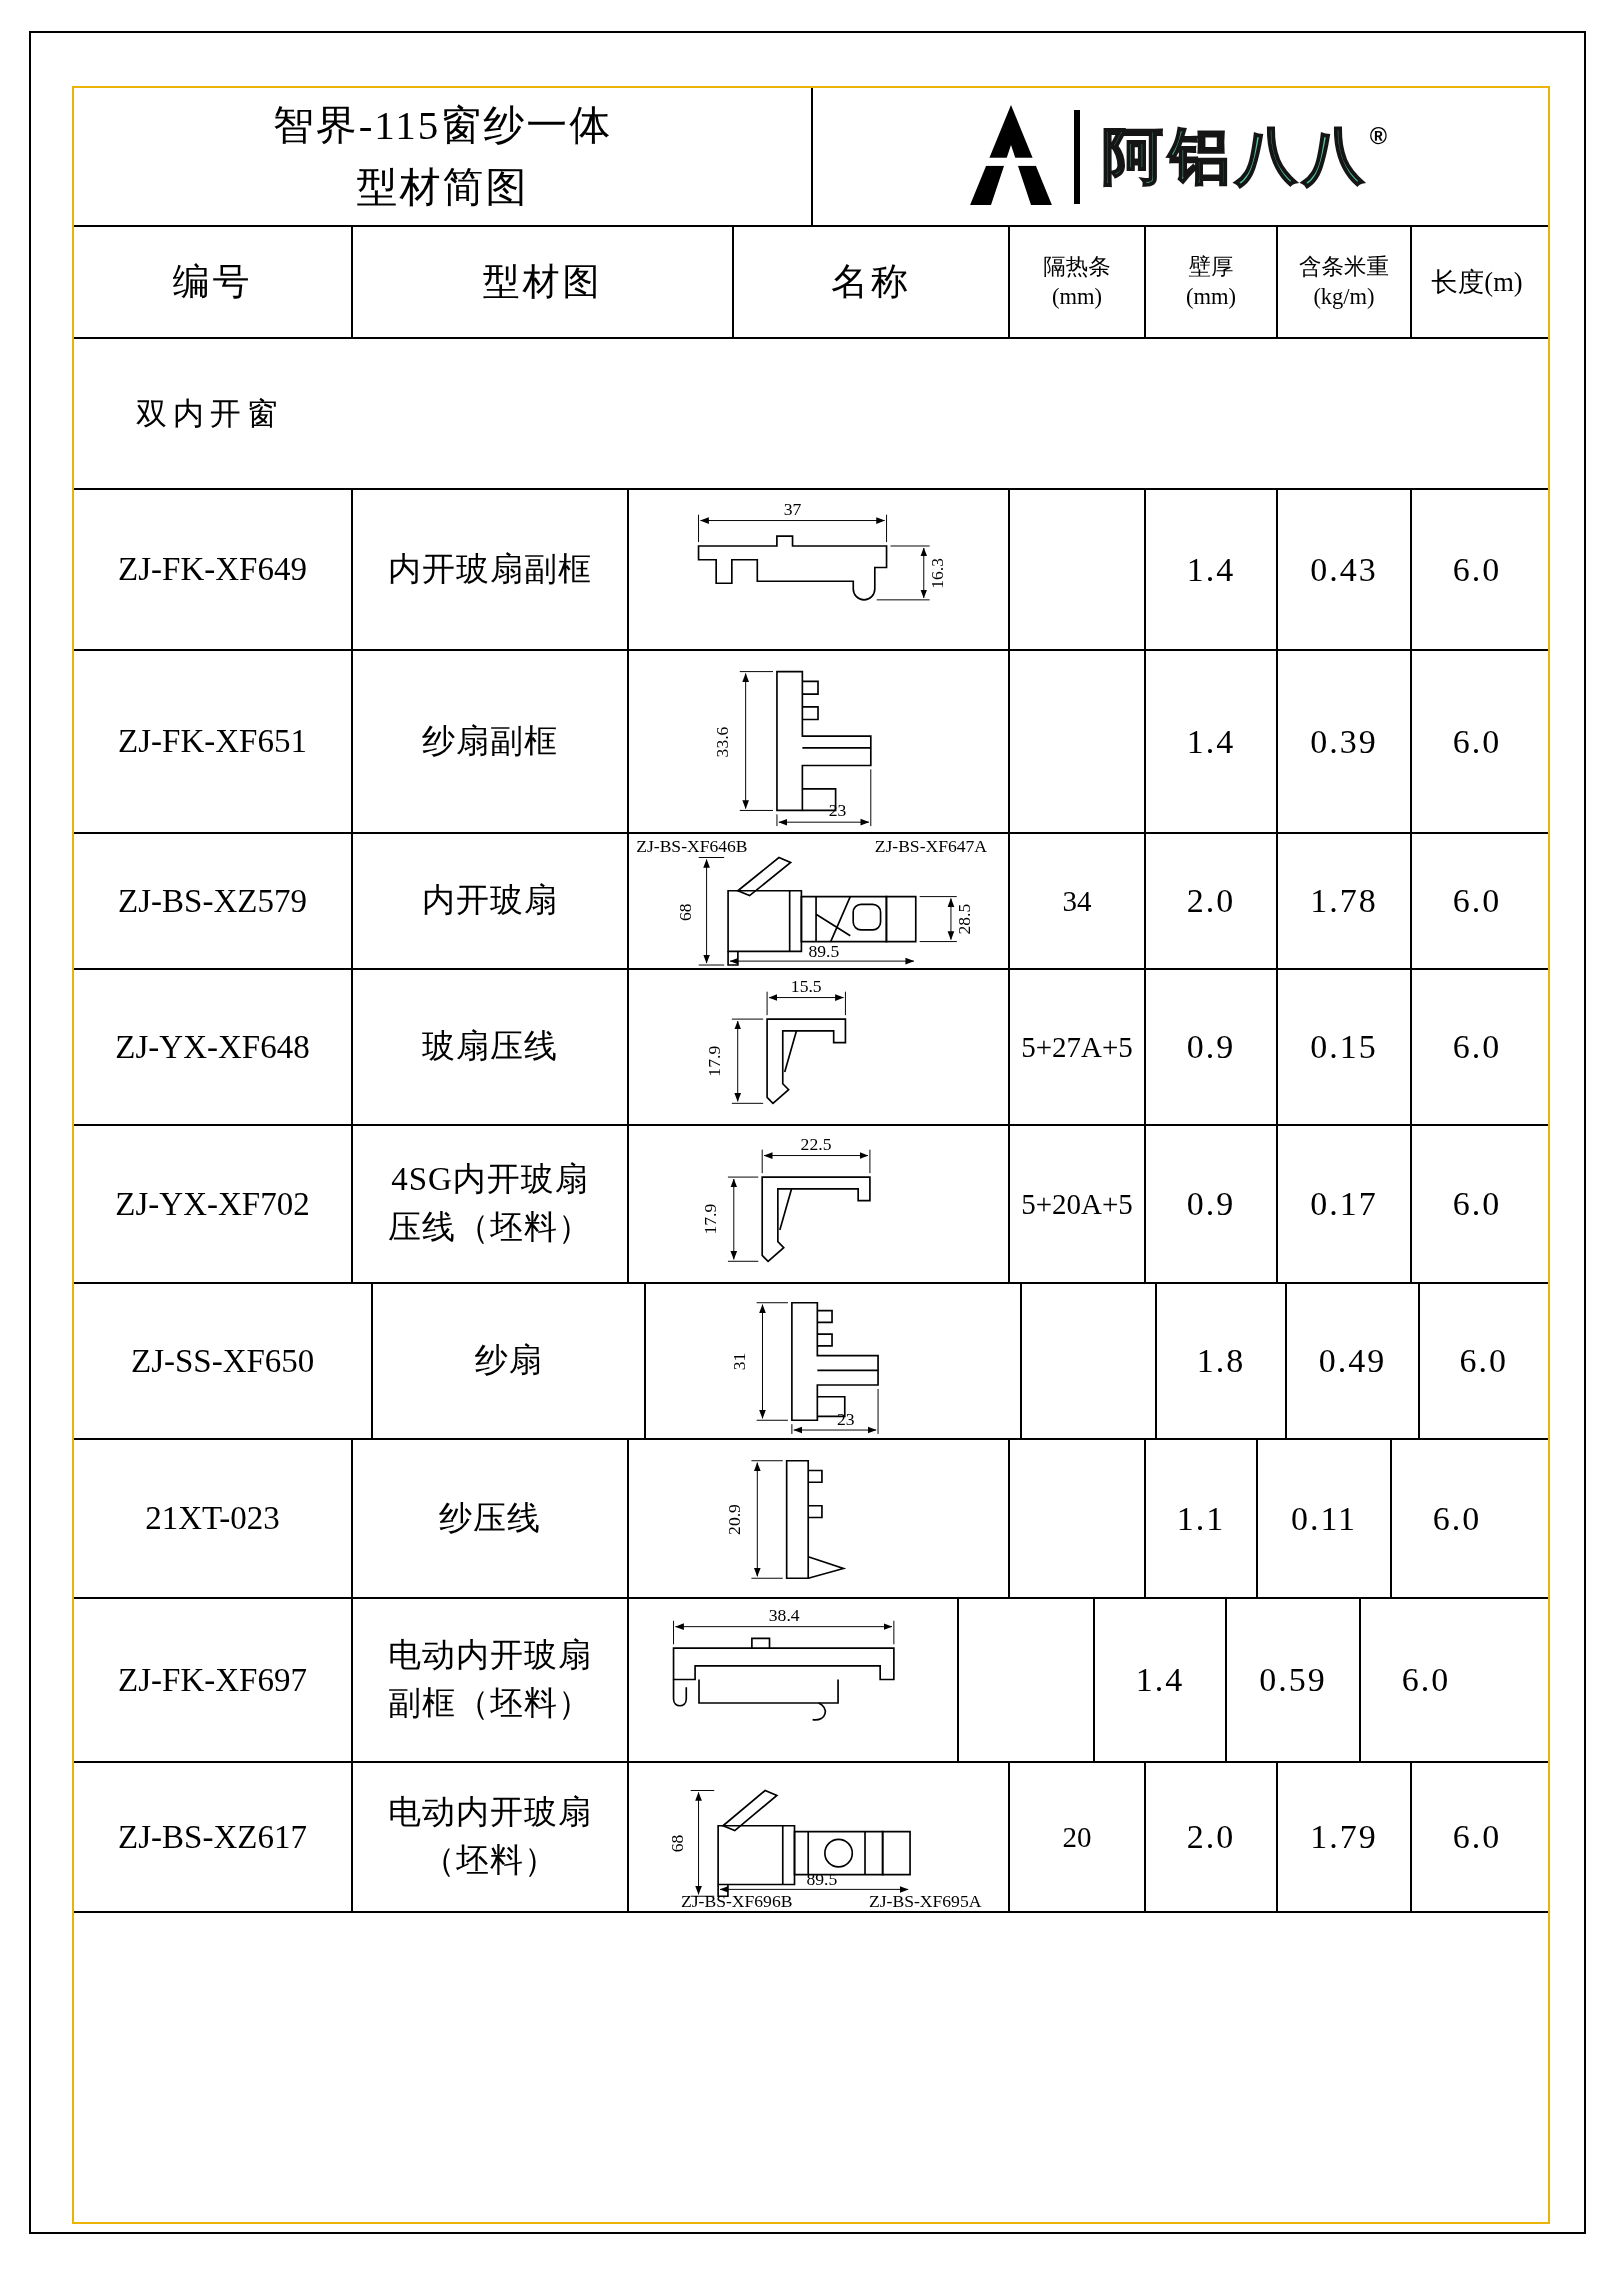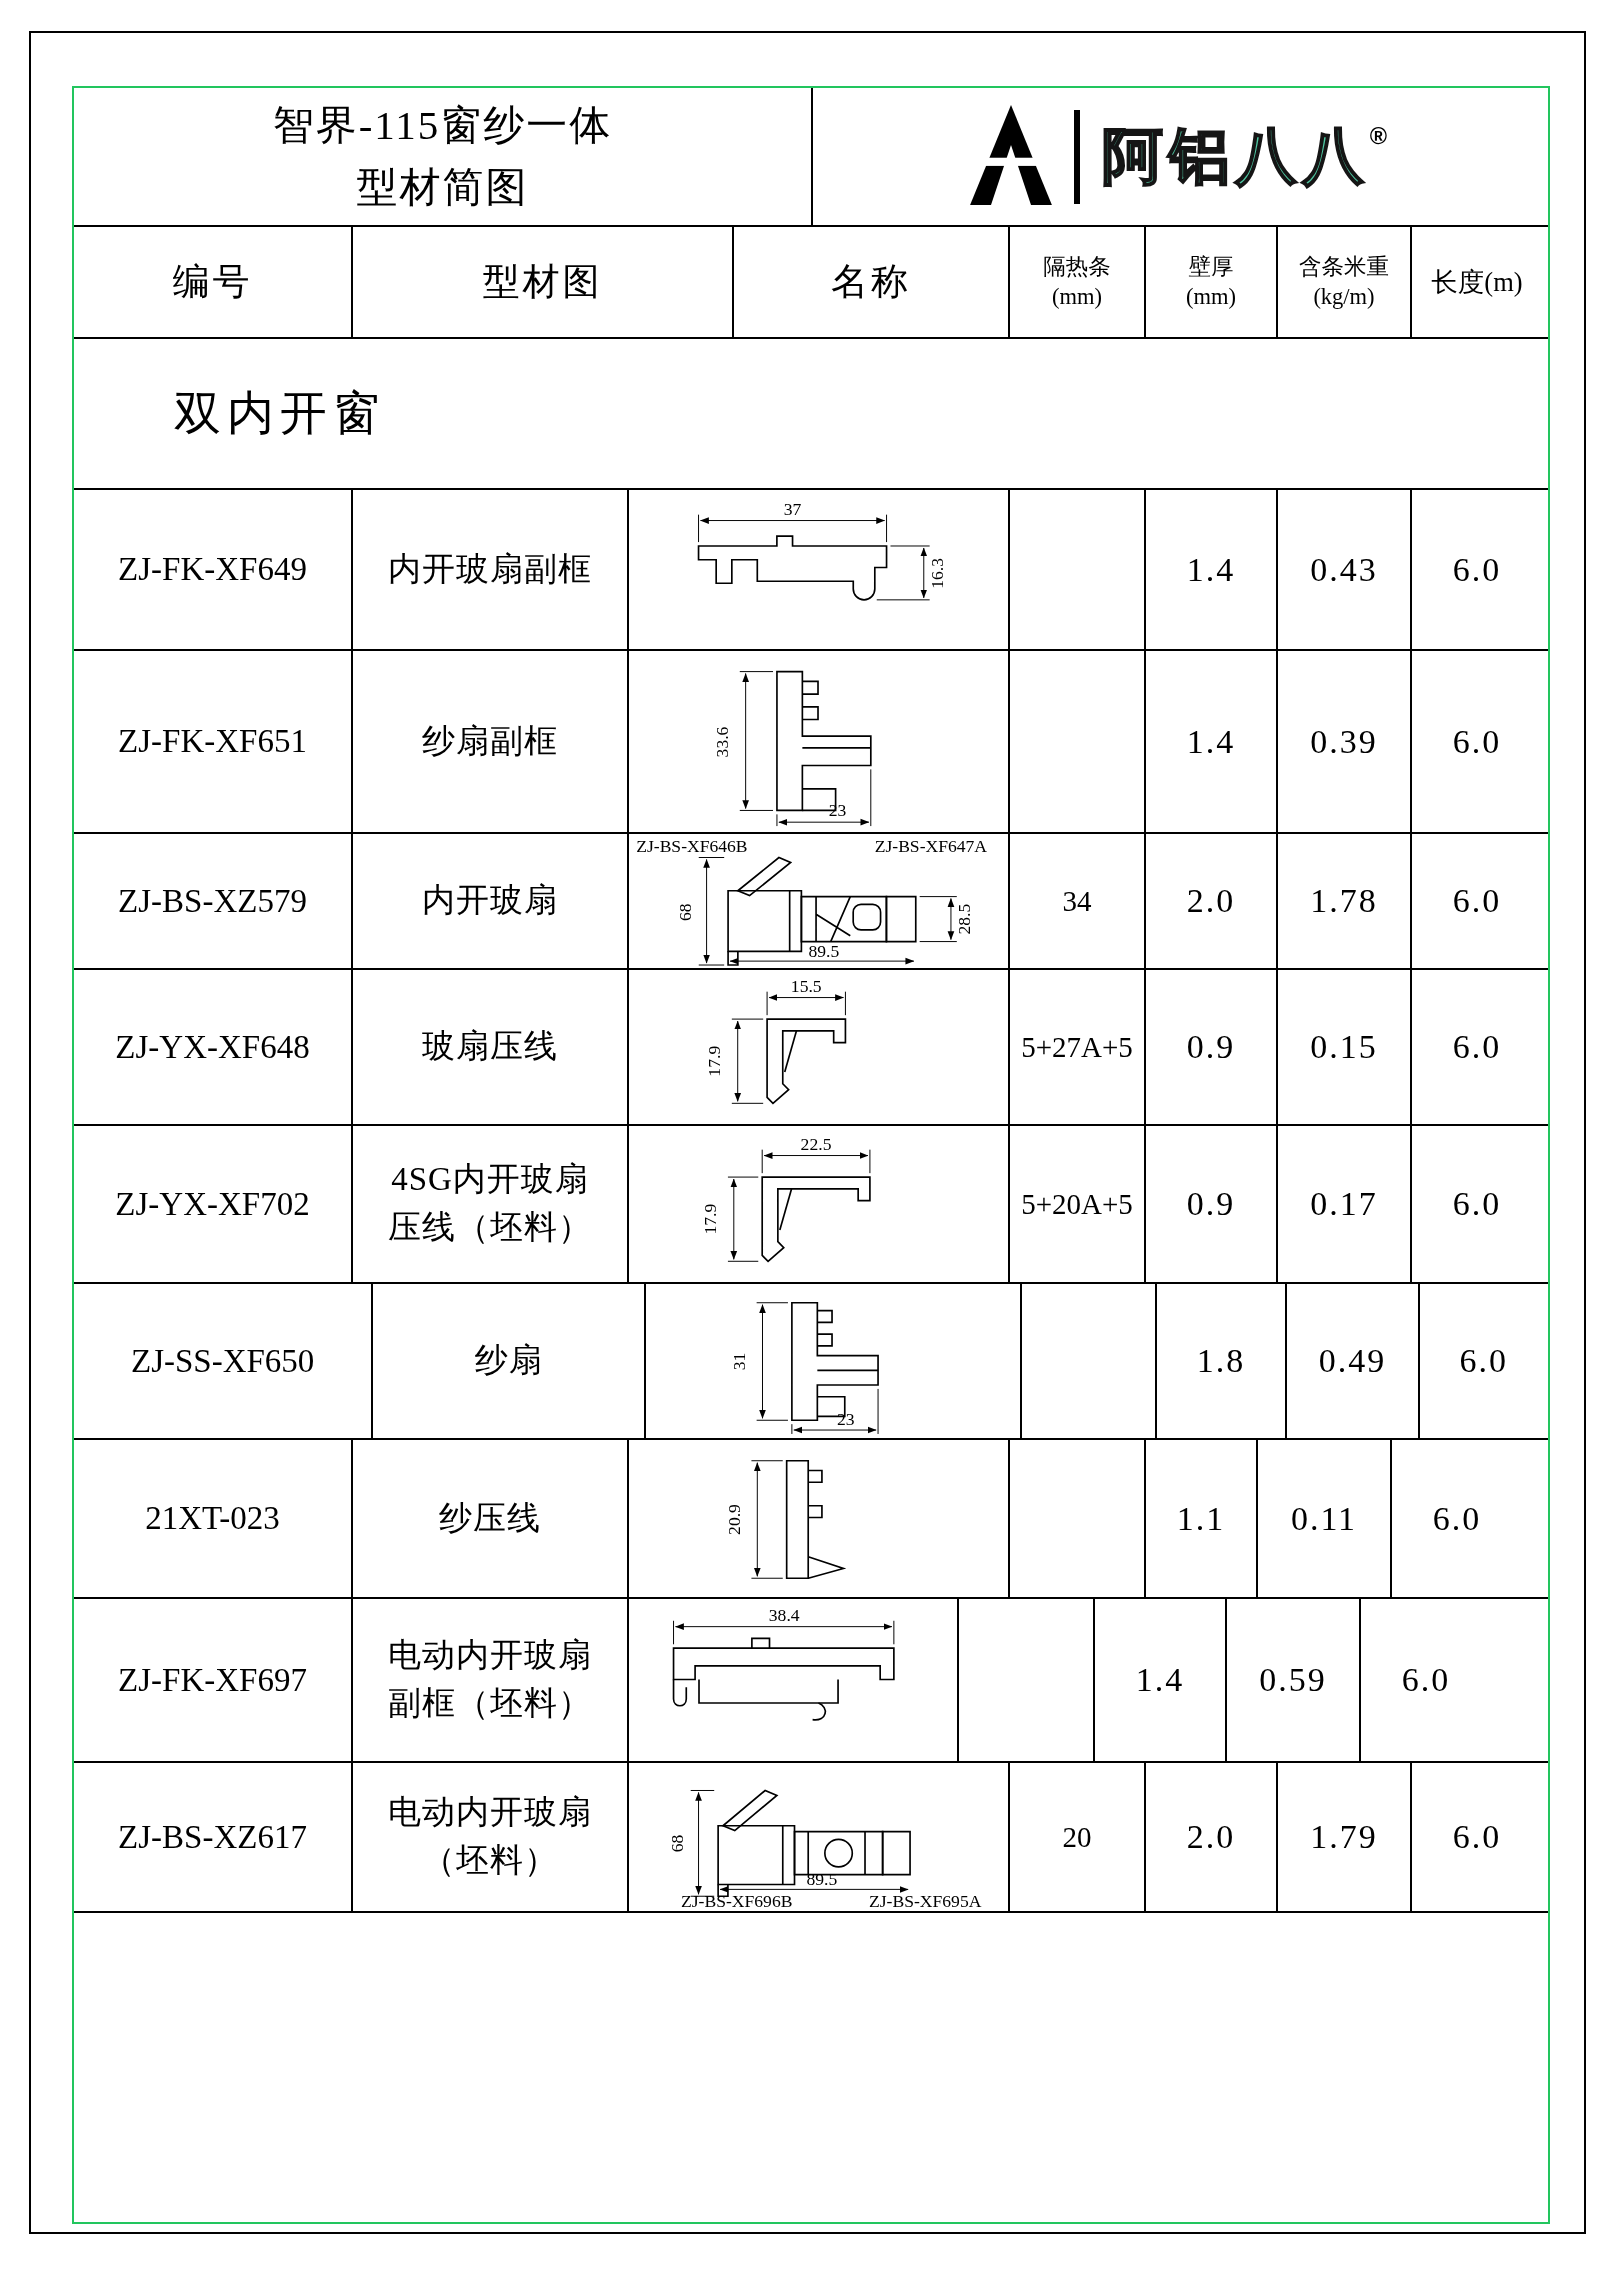--- a/index.html
+++ b/index.html
@@ -2,42 +2,42 @@
 <html><head>
 <meta charset="utf-8">
 <style>
   html,body { margin:0; padding:0; background:#e8e8e8; }
   .page {
     position:relative; width:1620px; height:2292px; background:#ffffff;
     font-family:"Liberation Serif","DejaVu Serif",serif; color:#000;
     margin:0 auto; overflow:hidden;
   }
   .outer-border { position:absolute; left:29px; top:31px; width:1553px; height:2199px; border:2.9px solid #000; }
-  .tbl { position:absolute; left:72px; top:86px; width:1474px; border:2px solid #22c55e; background:#fff; }
+  .tbl { position:absolute; left:72px; top:86px; width:1474px; border:2px solid #eab308; background:#fff; }
   .row { display:flex; border-top:2px solid #000; }
   .row:first-child { border-top:none; }
   .cell { box-sizing:border-box; border-left:2px solid #000; display:flex; flex-direction:column;
           align-items:center; justify-content:center; overflow:hidden; }
   .cell:first-child { border-left:none; }
 
   
   .title-cell { font-size:41px; line-height:1.5; text-align:center; letter-spacing:2px; }
   .logo-cell { flex-direction:row; gap:21.6px; }
   .logo-divider { width:6.9px; height:94px; background:#000; }
   .brand { font-family:"Liberation Sans","DejaVu Sans",sans-serif; font-weight:bold; font-size:61px;
            letter-spacing:5.9px; color:#4fc7a2; -webkit-text-stroke:2px #151515; white-space:nowrap; }
   .reg { font-size:23.5px; color:#000; -webkit-text-stroke:0; vertical-align:33px; font-weight:bold; letter-spacing:0; }
 
   
   .hdr-big { font-size:37px; letter-spacing:2.9px; }
   .hdr-sm { font-size:22.5px; line-height:1.35; text-align:center; }
   .hdr-md { font-size:26.5px; }
 
   
-  .section-cell { align-items:flex-start !important; justify-content:center; padding-left:100px; font-size:47px; letter-spacing:5.9px; }
+  .section-cell { align-items:flex-start !important; justify-content:center; padding-left:62px; font-size:31px; letter-spacing:5.9px; }
 
   
   .code { font-size:33px; white-space:nowrap; }
   .name { font-size:33px; line-height:1.45; text-align:center; letter-spacing:1px; }
   .val  { font-size:34px; letter-spacing:2px; }
   .thermal { font-size:29px; letter-spacing:0; }
 
   
   .pf  { fill:none; stroke:#000; stroke-width:1.7; stroke-linejoin:miter; }
   .dim { fill:none; stroke:#000; stroke-width:1; }

